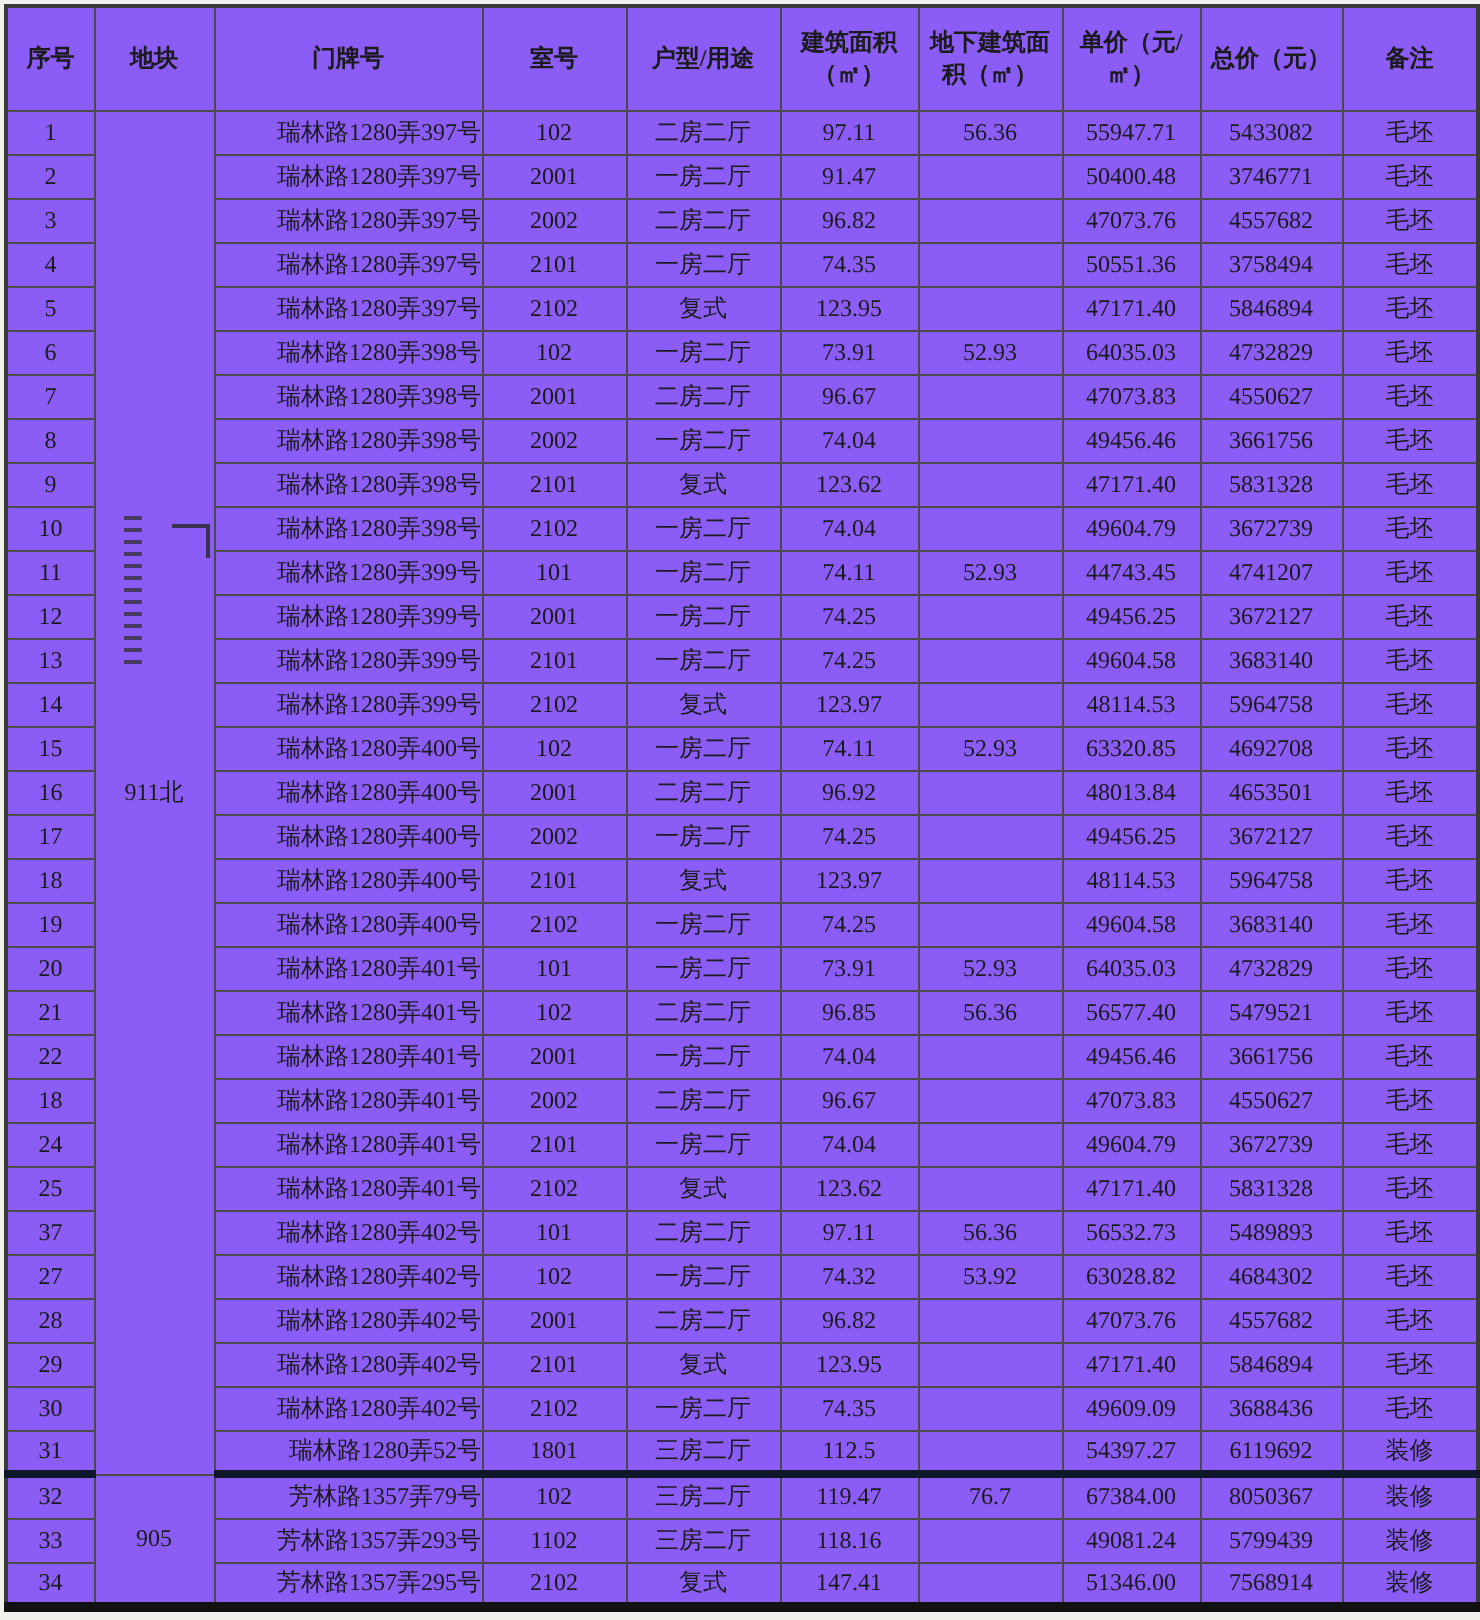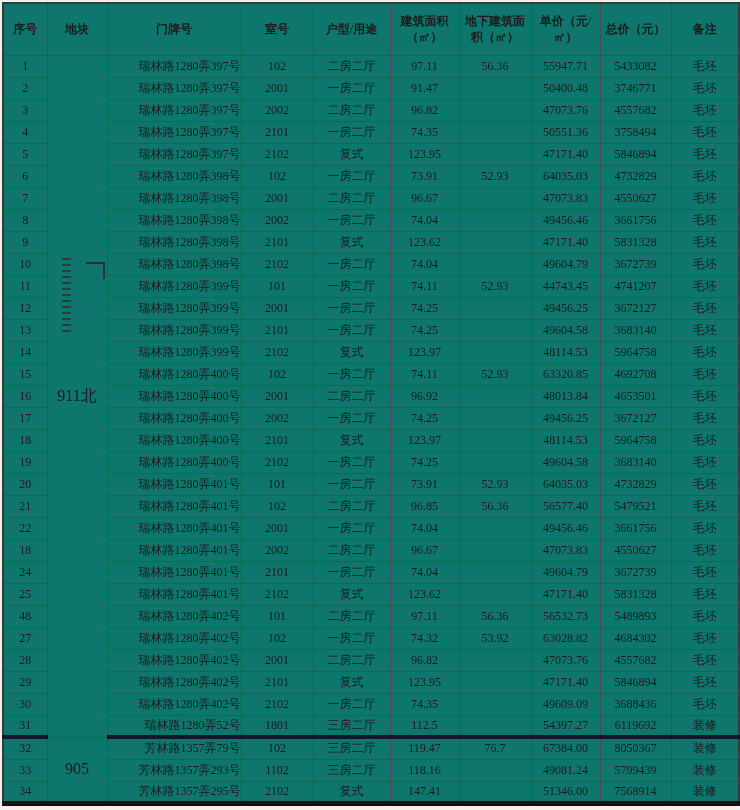--- a/index.html
+++ b/index.html
@@ -8,21 +8,21 @@
     background:#f1f0ed;
     position:relative;
     font-family:"Liberation Serif","DejaVu Serif",serif;
     -webkit-font-smoothing:antialiased;
   }
   table{
     border-collapse:collapse;
     table-layout:fixed;
     width:736px;height:804px;
     margin:2px;
-    background:#0f766e;
+    background:#8b5cf6;
     border:2px solid #3a3a3a;
     border-bottom:5px solid #121212;
   }
   th,td{
     border:1px solid #4b4b4b;
     font-size:12px;
     color:#1b1b1b;
     text-align:center;
     vertical-align:middle;
     padding:0;
@@ -32,21 +32,21 @@
     font-weight:bold;
     white-space:normal;
     line-height:1.35;
     font-size:12px;
     padding:2px 1px;
   }
   thead tr{height:52px;}
   tbody tr{height:22px;}
   td{white-space:nowrap;}
   td.addr{text-align:right;padding-left:6px;}
-  td.plot{font-size:16px;}
+  td.plot{font-size:12px;}
   tr.block-end td{border-bottom:4px solid #0f172a;}
   
   .artifact{position:absolute;pointer-events:none;}
   #artifact-vertical{
     left:62px;top:258px;width:9px;height:76px;
     background:repeating-linear-gradient(180deg,#2c2c2c 0 2px,rgba(0,0,0,0) 2px 6px);
     opacity:.72;
   }
   #artifact-bracket{
     left:86px;top:262px;width:17px;height:15px;
@@ -356,21 +356,21 @@
         <td class="addr">瑞林路1280弄401号</td>
         <td>2102</td>
         <td>复式</td>
         <td>123.62</td>
         <td></td>
         <td>47171.40</td>
         <td>5831328</td>
         <td>毛坯</td>
       </tr>
       <tr>
-        <td>48</td>
+        <td>37</td>
         <td class="addr">瑞林路1280弄402号</td>
         <td>101</td>
         <td>二房二厅</td>
         <td>97.11</td>
         <td>56.36</td>
         <td>56532.73</td>
         <td>5489893</td>
         <td>毛坯</td>
       </tr>
       <tr>

